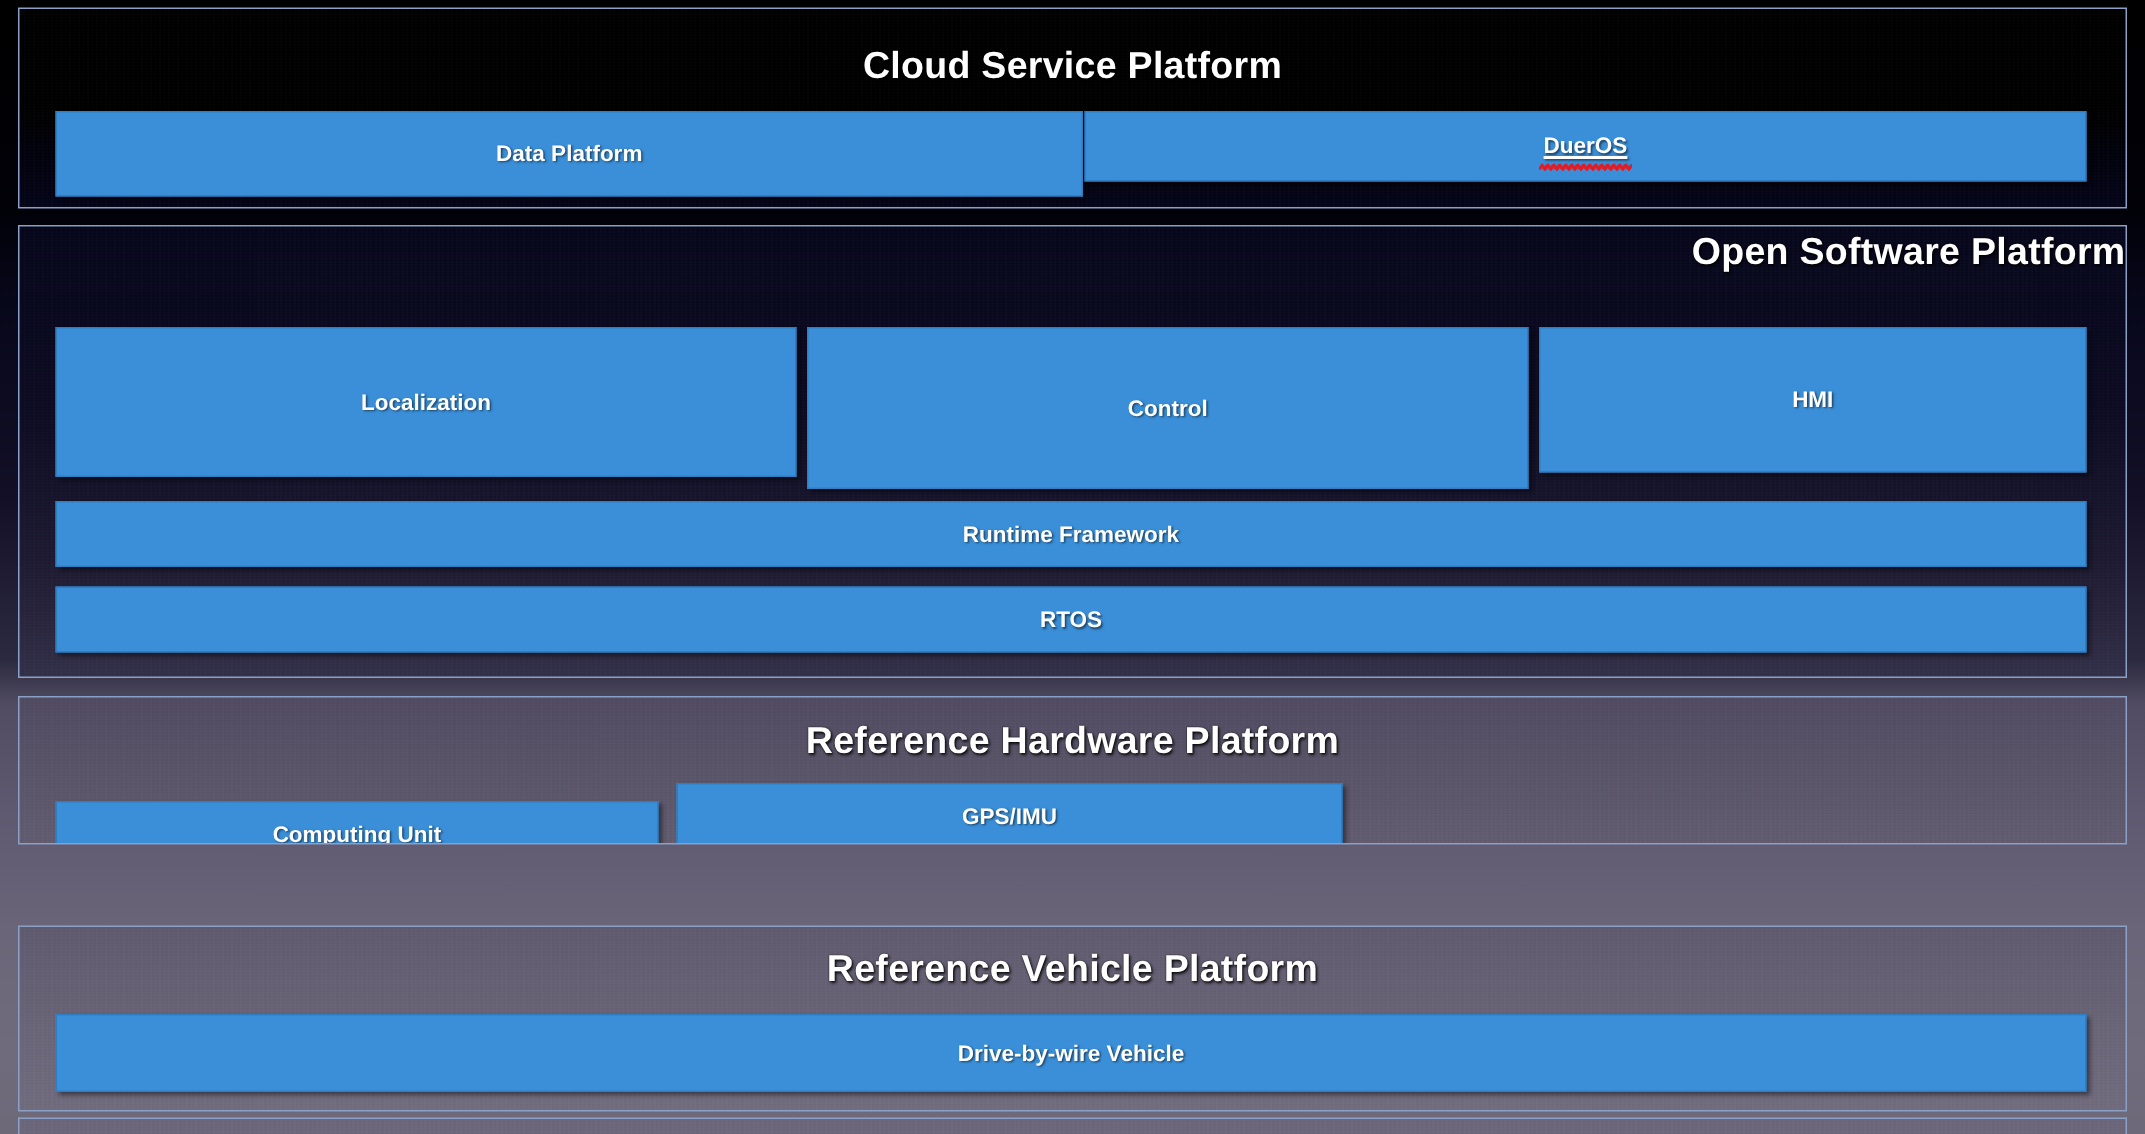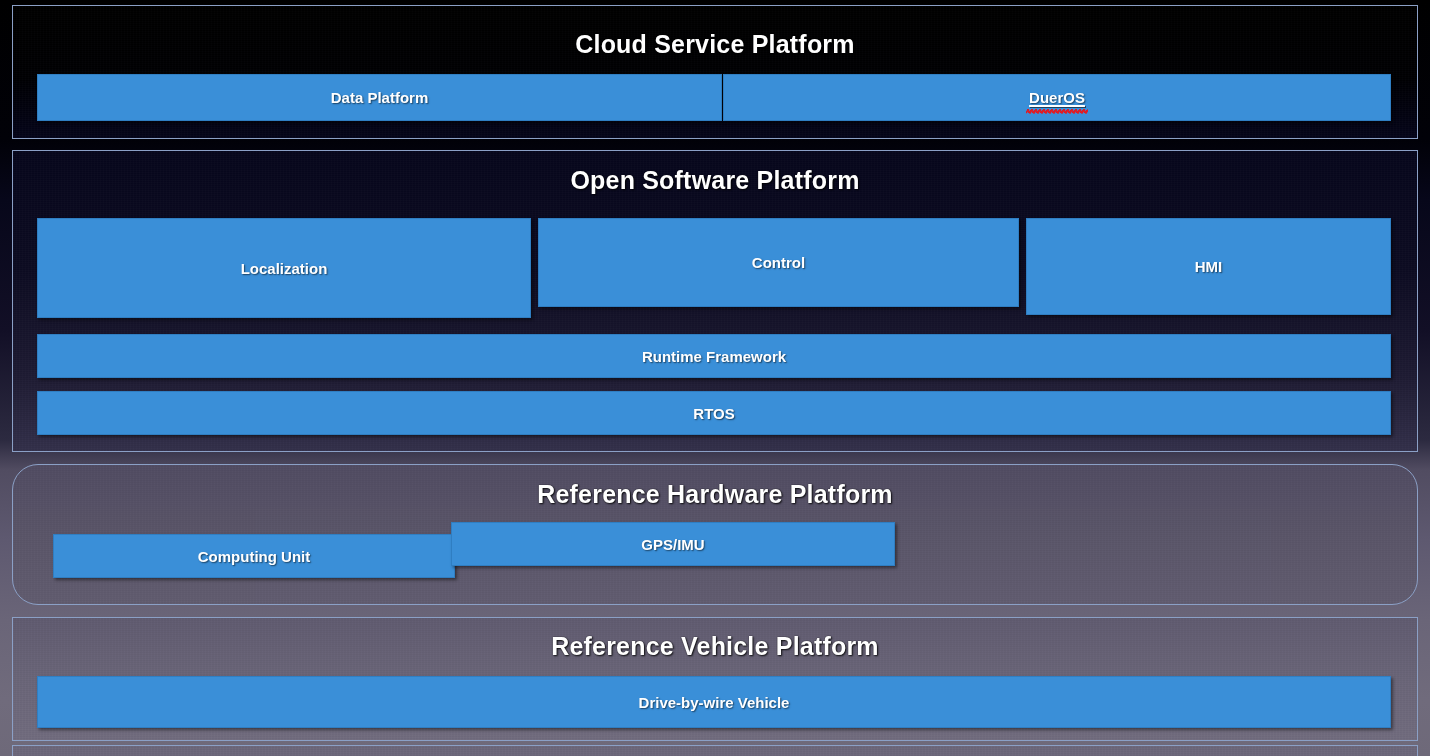--- a/index.html
+++ b/index.html
@@ -128,59 +128,59 @@
   }
 </style>
 </head>
 <body>
 
 <div id="stage">
 
   <div class="panel cloud" style="left:12px; top:5px; width:1406px; height:134px;">
     <div class="panel-title" style="top:24px; font-size:25px;">Cloud Service Platform</div>
 
-    <div class="block" style="left:24px; top:68px; width:685px; height:47px;text-align:center;">
+    <div class="block" style="left:24px; top:68px; width:685px; height:57px;text-align:center;">
       <span class="block-label" style="font-size:15px;">Data Platform</span>
     </div>
 
     <div class="block" style="left:710px; top:68px; width:668px; height:47px;">
       <span class="block-label misspelled" style="font-size:15px;">DuerOS<svg class="squiggle-svg" width="62" height="5" viewBox="0 0 62 5">
             <path d="M0 4 L2 1 L4 4 L6 1 L8 4 L10 1 L12 4 L14 1 L16 4 L18 1 L20 4 L22 1 L24 4 L26 1 L28 4 L30 1 L32 4 L34 1 L36 4 L38 1 L40 4 L42 1 L44 4 L46 1 L48 4 L50 1 L52 4 L54 1 L56 4 L58 1 L60 4 L62 1 L64 4" stroke="#e01b24" stroke-width="1.6" fill="none"></path>
           </svg></span>
     </div>
   </div>
 
   <div class="panel software" style="left:12px; top:150px; width:1406px; height:302px;">
-    <div class="panel-title" style="top:15px; font-size:25px;">Open Software Platform</div>
+    <div class="panel-title" style="top:3px; font-size:25px;text-align:right;">Open Software Platform</div>
 
     <div class="block" style="left:24px; top:67px; width:494px; height:100px;">
       <span class="block-label" style="font-size:15px;">Localization</span>
     </div>
 
-    <div class="block" style="left:525px; top:67px; width:481px; height:89px;">
+    <div class="block" style="left:525px; top:67px; width:481px; height:108px;">
       <span class="block-label" style="font-size:15px;">Control</span>
     </div>
 
     <div class="block" style="left:1013px; top:67px; width:365px; height:97px;">
       <span class="block-label" style="font-size:15px;">HMI</span>
     </div>
 
     <div class="block" style="left:24px; top:240px; width:1354px; height:44px;">
       <span class="block-label" style="font-size:15px;">RTOS</span>
     </div>
 
     <div class="block" style="left:24px; top:183px; width:1354px; height:44px;">
       <span class="block-label" style="font-size:15px;">Runtime Framework</span>
     </div>
   </div>
 
-  <div class="panel hardware" style="left:12px; top:464px; width:1406px; height:141px;border-radius:26px;">
+  <div class="panel hardware" style="left:12px; top:464px; width:1406px; height:99px;">
     <div class="panel-title" style="top:15px; font-size:25px;">Reference Hardware Platform</div>
 
-    <div class="block" style="left:40px; top:69px; width:402px; height:44px;">
+    <div class="block" style="left:24px; top:69px; width:402px; height:44px;">
       <span class="block-label" style="font-size:15px;">Computing Unit</span>
     </div>
 
     <div class="block" style="left:438px; top:57px; width:444px; height:44px;">
       <span class="block-label" style="font-size:15px;">GPS/IMU</span>
     </div>
 
   </div>
 
   <div class="panel vehicle" style="left:12px; top:617px; width:1406px; height:124px;">

